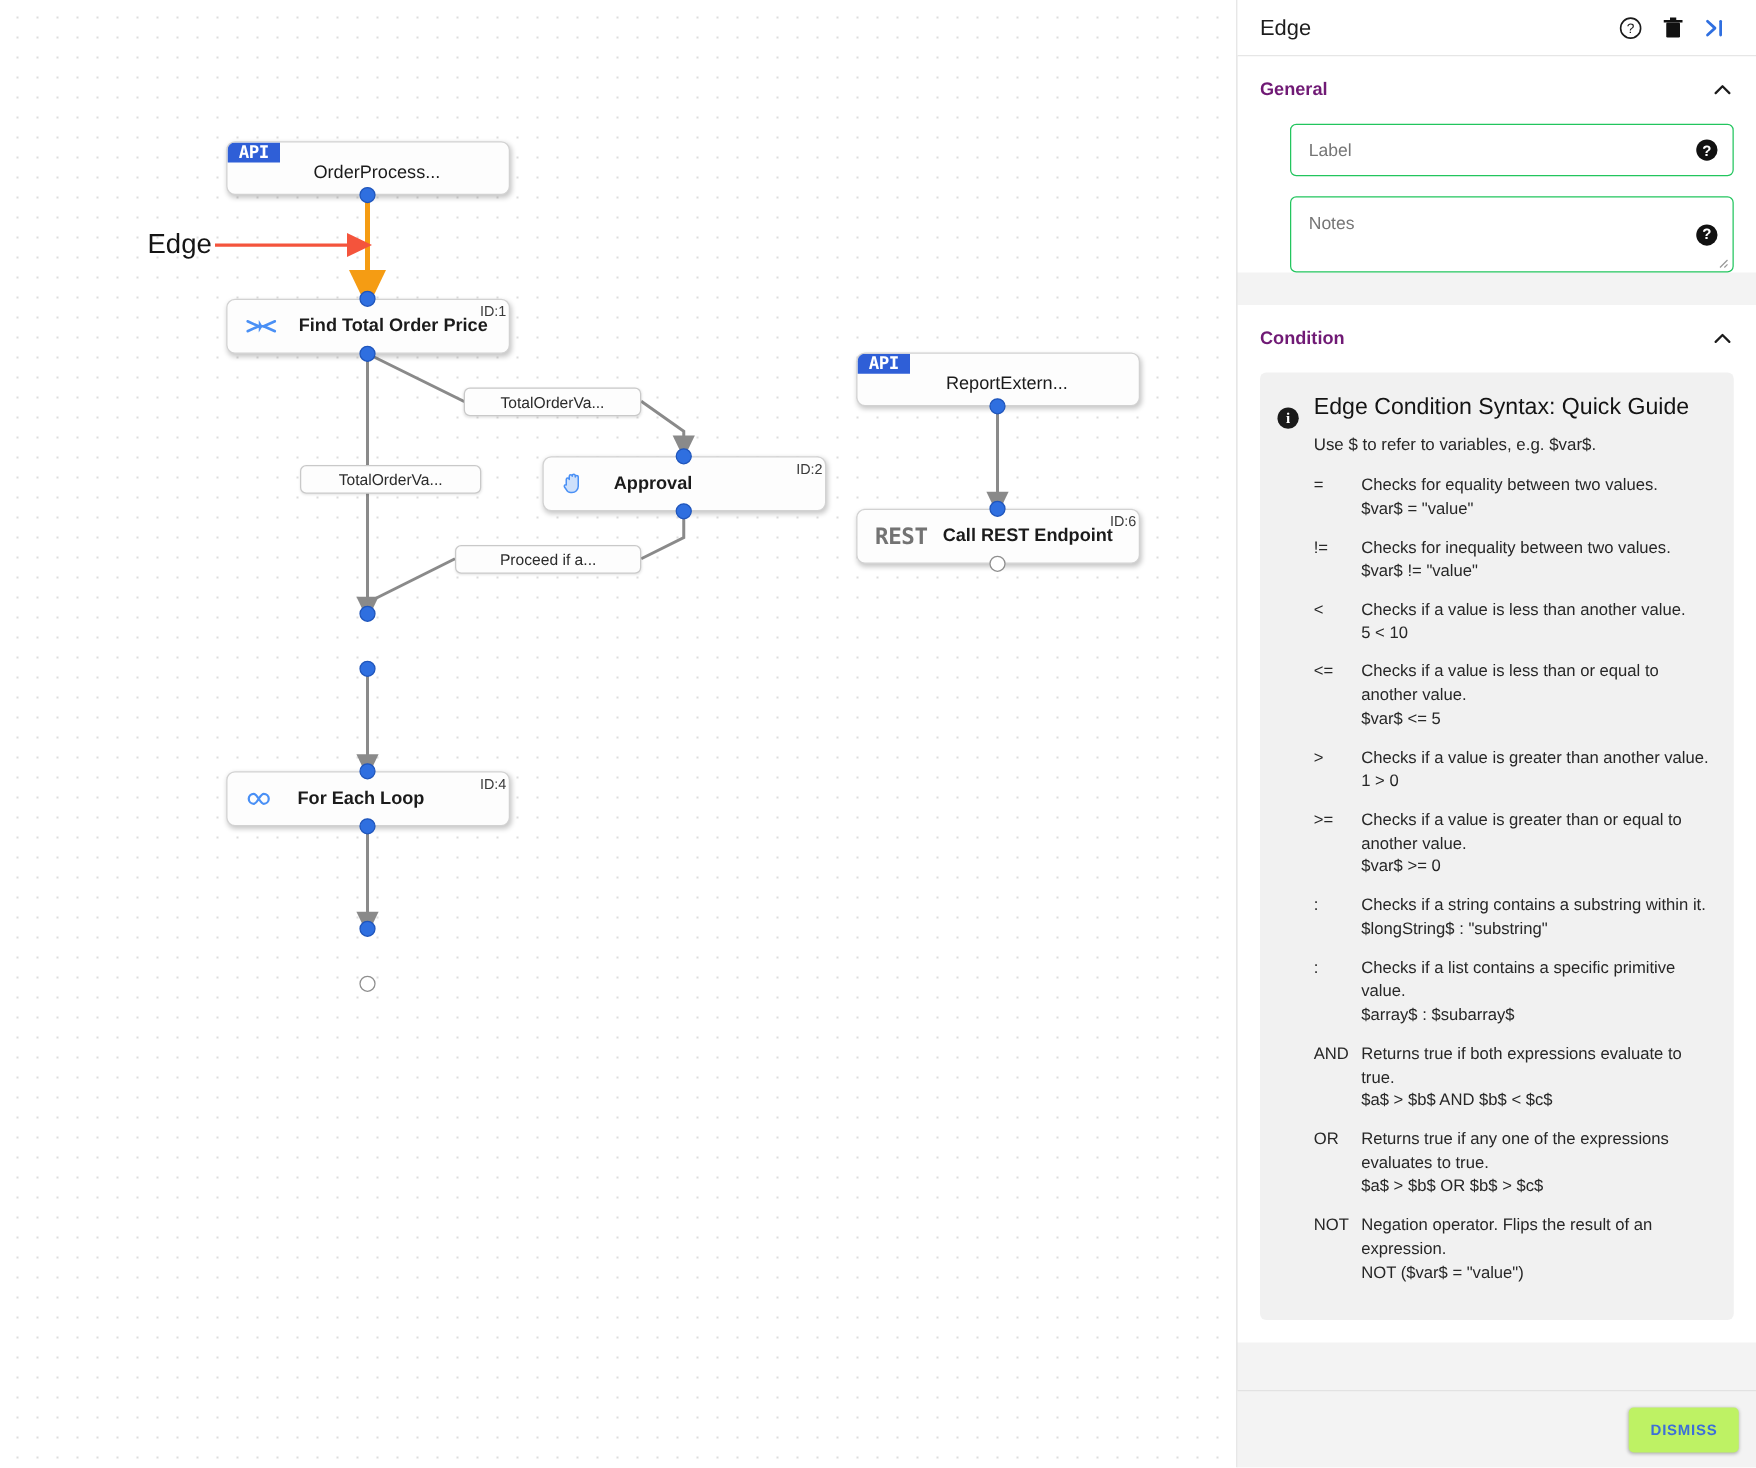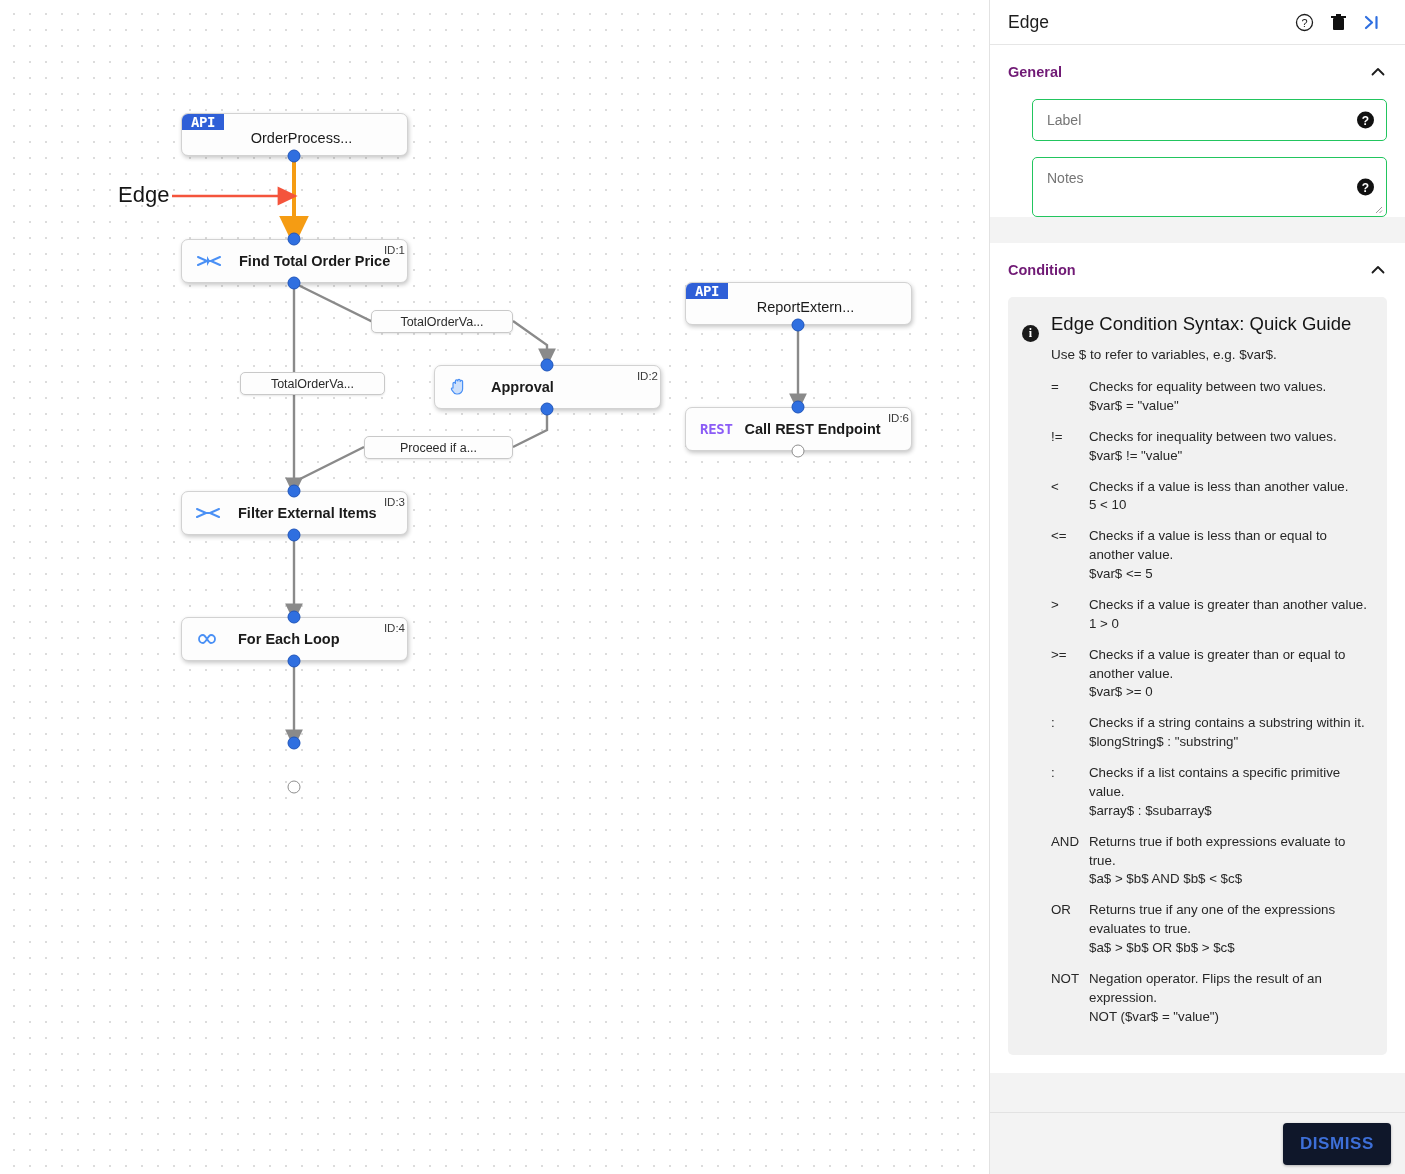--- a/index.html
+++ b/index.html
@@ -47,21 +47,21 @@
     font-family: "DejaVu Sans Mono", monospace;
     font-size: 14px; font-weight: bold; letter-spacing: -.5px;
   }
   .node.api .ntitle { padding-left: 14px; font-weight: normal; font-size: 14.5px; }
 
   .node.proc { padding-left: 14px; }
   .node.proc .icon { width: 34px; display: flex; align-items: center; }
   .node.proc .ntitle { padding-left: 8px; }
   .node.rest .rbadge {
     font-family: "DejaVu Sans Mono", monospace;
-    font-size: 14px; font-weight: bold; color: #8b5cf6;
+    font-size: 18px; font-weight: bold; color: #737373;
     letter-spacing: -.3px;
     text-align: center;
   }
 
   
   .port {
     position: absolute; width: 13px; height: 13px; border-radius: 50%;
     background: #2f6fe0; border: 1px solid #1f55bb;
     transform: translate(-50%,-50%); z-index: 5;
   }
@@ -154,23 +154,23 @@
   .op-sym { width: 38px; flex: 0 0 38px; color: #272727; }
   .op-txt { flex: 1; color: #272727; }
   .op-ex  { color: #272727; }
 
   #dismiss-bar {
     position: absolute; left: 0; right: 0; bottom: 0; height: 62px;
     background: #f3f3f3; border-top: 1px solid #e2e2e2;
     display: flex; align-items: center; justify-content: flex-end; padding-right: 14px;
   }
   #dismiss {
-    background: #0f172a; border: 0; border-radius: 4px;
+    background: #bef264; border: 0; border-radius: 4px;
     box-shadow: 0 1px 3px rgba(0,0,0,.28);
-    color: #3d6fd8; font-size: 17px; font-weight: bold; letter-spacing: .6px;
+    color: #3d6fd8; font-size: 12px; font-weight: bold; letter-spacing: .6px;
     padding: 11px 17px; cursor: pointer;
     font-family: "Liberation Sans", sans-serif;
   }
   #pscroll { flex: 1; overflow: hidden; }
 </style>
 </head>
 <body>
 
 <div id="app">
 
@@ -240,35 +240,20 @@
         <svg width="20" height="20" viewBox="0 0 20 20">
           <path d="M4,11 V6.5 a1.2,1.2 0 0 1 2.4,0 V4 a1.2,1.2 0 0 1 2.4,0 V3.5 a1.2,1.2 0 0 1 2.4,0 V4.5 a1.2,1.2 0 0 1 2.4,0 V12 a5,5 0 0 1 -5,5 h-1 a4,4 0 0 1 -3.6,-2.4 L2.6,12.6 a1.1,1.1 0 0 1 1.4,-1.6 Z" fill="#cde0fb" stroke="#4a90f5" stroke-width="1.2" stroke-linejoin="round"></path>
         </svg>
       </div>
       <div class="ntitle">Approval</div>
       <div class="nid">ID:2</div>
     </div>
     <div class="port" style="left:547px; top:365px;"></div>
     <div class="port" style="left:547px; top:409px;"></div>
 
-    <div class="node proc" style="left:181px; top:491px; width:227px; height:44px;">
-      <div class="icon">
-        <svg width="24" height="16" viewBox="0 0 24 16">
-            <g stroke="#4a90f5" stroke-width="2" fill="none" stroke-linecap="round">
-          <path d="M1,4 L10,8"></path>
-              <path d="M1,12 L10,8"></path>
-              <path d="M23,4 L14,8"></path>
-              <path d="M23,12 L14,8"></path>
-          <path d="M10,8 L13,8"></path>
-            </g>
-          </svg>
-      </div>
-      <div class="ntitle">Filter External Items</div>
-      <div class="nid">ID:3</div>
-    </div>
     <div class="port" style="left:294px; top:491px;"></div>
     <div class="port" style="left:294px; top:535px;"></div>
 
     <div class="node proc" style="left:181px; top:617px; width:227px; height:44px;">
       <div class="icon">
         <svg width="26" height="14" viewBox="0 0 26 14">
           <path d="M7,3 a4,4 0 1 0 0,8 c3,0 5,-8 8,-8 a4,4 0 1 1 0,8 c-3,0 -5,-8 -8,-8 Z" fill="none" stroke="#4a90f5" stroke-width="1.8"></path>
         </svg>
       </div>
       <div class="ntitle">For Each Loop</div>

